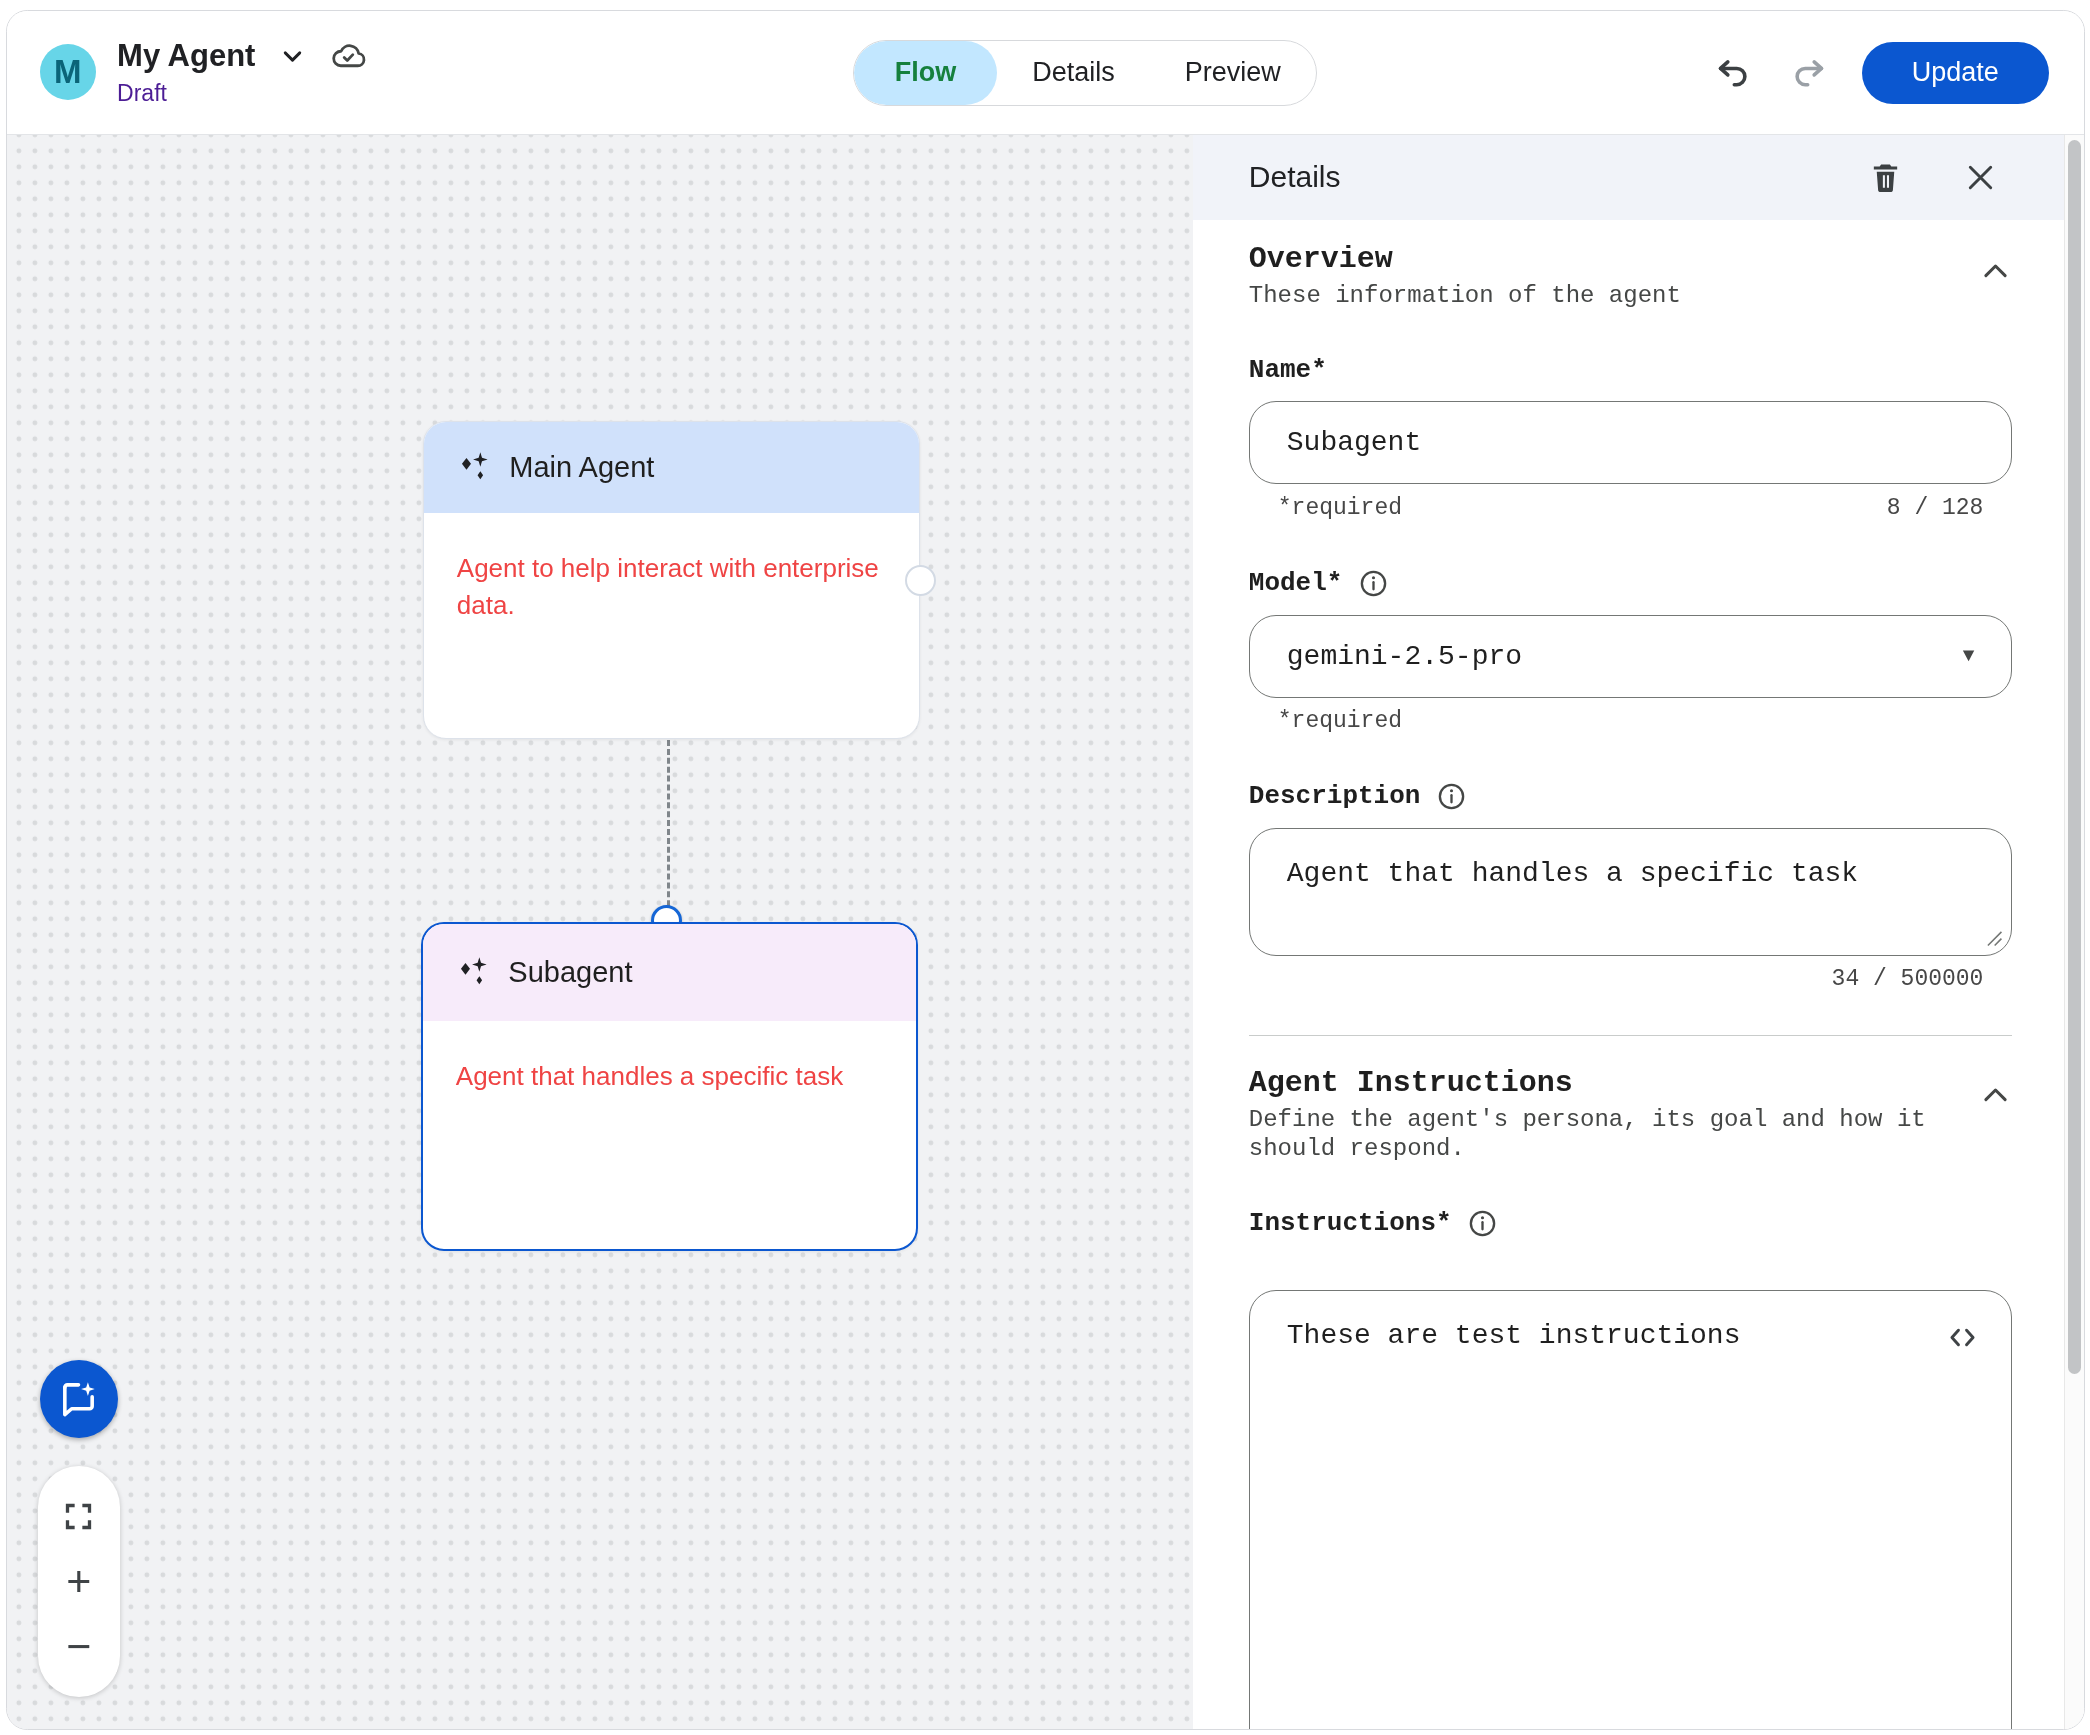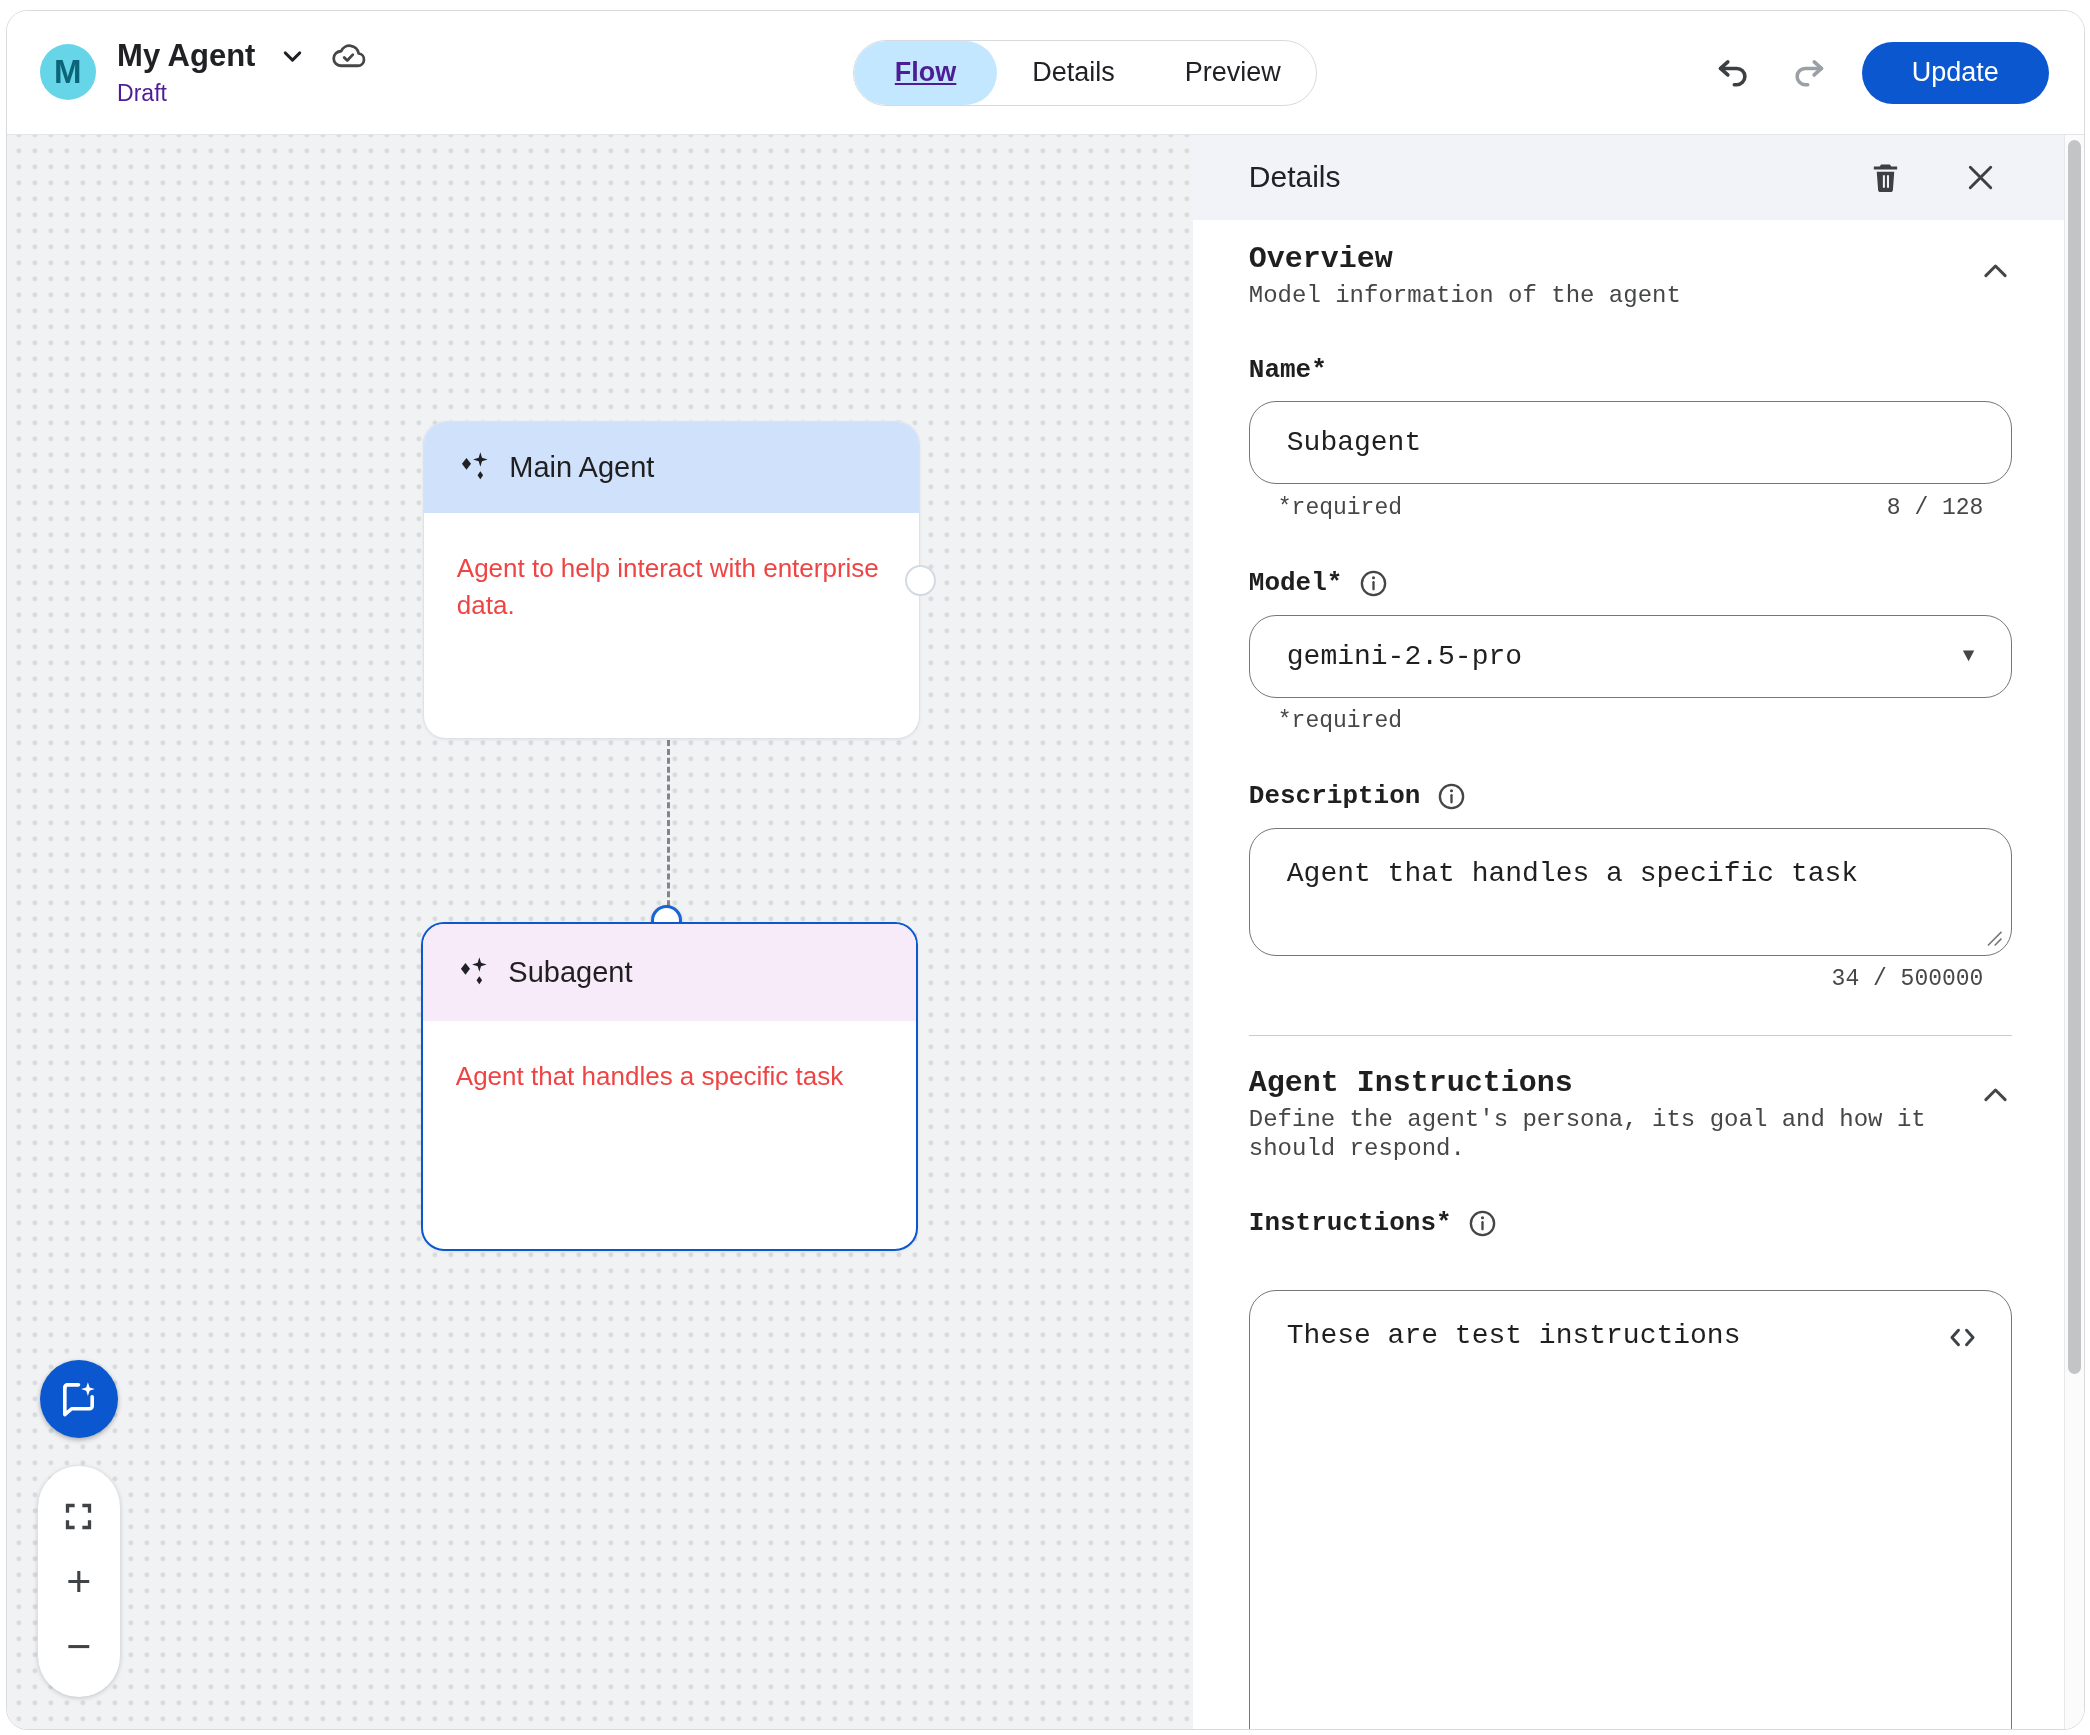--- a/index.html
+++ b/index.html
@@ -16,21 +16,21 @@
             font-size:33px; font-weight:700; display:flex; align-items:center; justify-content:center; }
   .titleblock { display:flex; flex-direction:column; }
   .titlerow { display:flex; align-items:center; gap:23px; }
   .apptitle { font-size:31px; font-weight:700; color:#202124; }
   .icon { display:inline-flex; align-items:center; justify-content:center; }
   .subtitle { font-size:23px; color:#4c1d95; margin-top:5px; }
 
   .tabs { position:absolute; left:846px; top:29px; height:66px; display:flex; align-items:center;
           border:1.9px solid #d7d9dc; border-radius:39px; background:#fff; overflow:hidden; }
   .tab { height:100%; display:flex; align-items:center; padding:0 35px; font-size:27px; color:#202124; cursor:pointer; }
-  .tab.active { background:#c2e7ff; color:#4c1d95; font-weight:700; border-radius:39px; padding:16px 41px;text-decoration:underline; }
+  .tab.active { background:#c2e7ff; color:#15803d; font-weight:700; border-radius:39px; padding:16px 41px; }
 
   .topbar-right { position:absolute; right:35px; top:0; height:124px; display:flex; align-items:center; gap:32px; }
   .histbtn { width:43px; height:43px; color:#3c4043; }
   .histbtn.disabled { color:#9aa0a6; }
   .update-btn { height:62px; padding:0 50px; border-radius:31px; background:#0b57d0; color:#fff;
                 font-size:27px; font-weight:500; display:flex; align-items:center; border:none; cursor:pointer; }
 
   
   .canvas { position:absolute; left:0; top:124px; width:1186px; bottom:0; background:#f1f2f4;
             background-image:radial-gradient(circle, #d8dadc 2.1px, transparent 2.8px);
@@ -225,21 +225,21 @@
               </svg>
           </span>
         </div>
       </div>
 
       <div class="panel-body">
 
         <div class="section-head">
           <div>
             <div class="section-title">Overview</div>
-            <div class="section-sub">Model information of the agent</div>
+            <div class="section-sub">These information of the agent</div>
           </div>
           <span class="icon collapse-icon">
             <svg width="33" height="33" viewBox="0 0 24 24" fill="none" stroke="currentColor" stroke-width="2.2" stroke-linecap="round" stroke-linejoin="round">
                 <path d="M5 15l7-7 7 7"></path>
               </svg>
           </span>
         </div>
 
         <div class="field-label">Name*</div>
         <div class="tfield">

